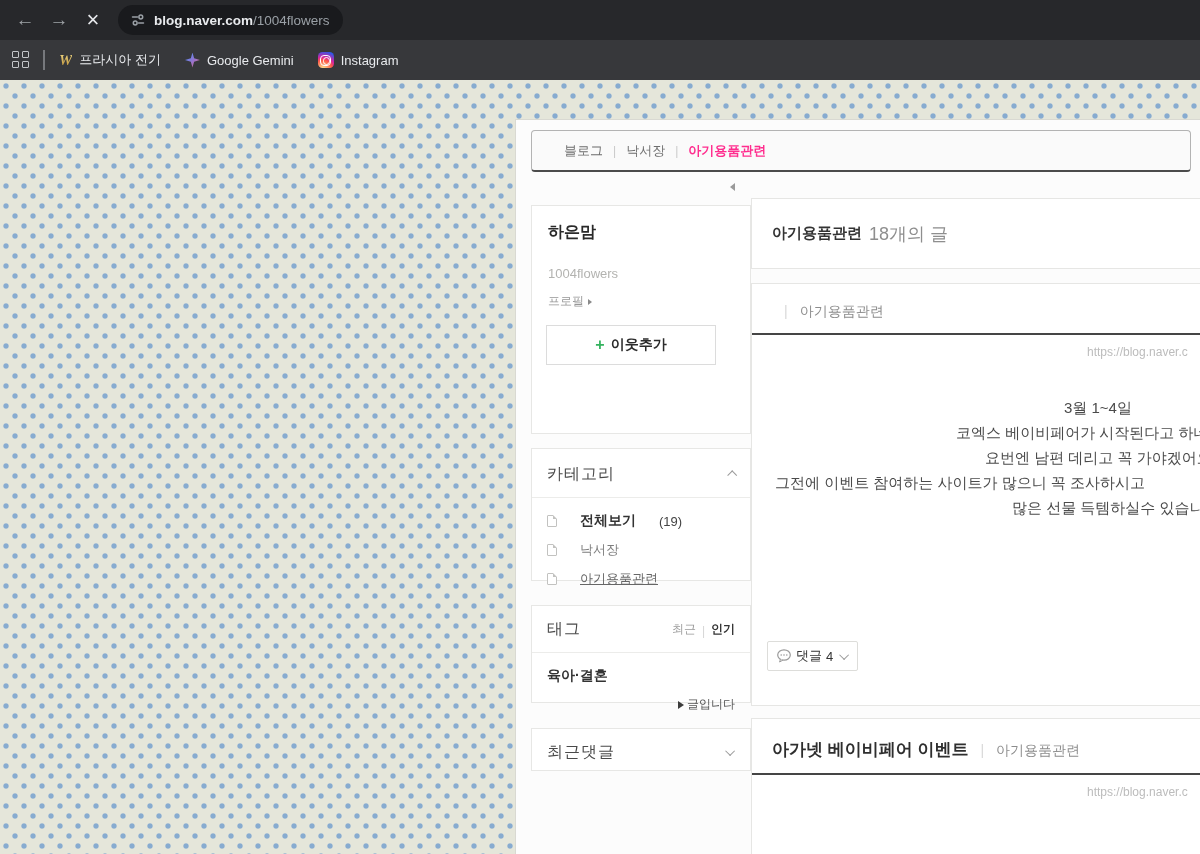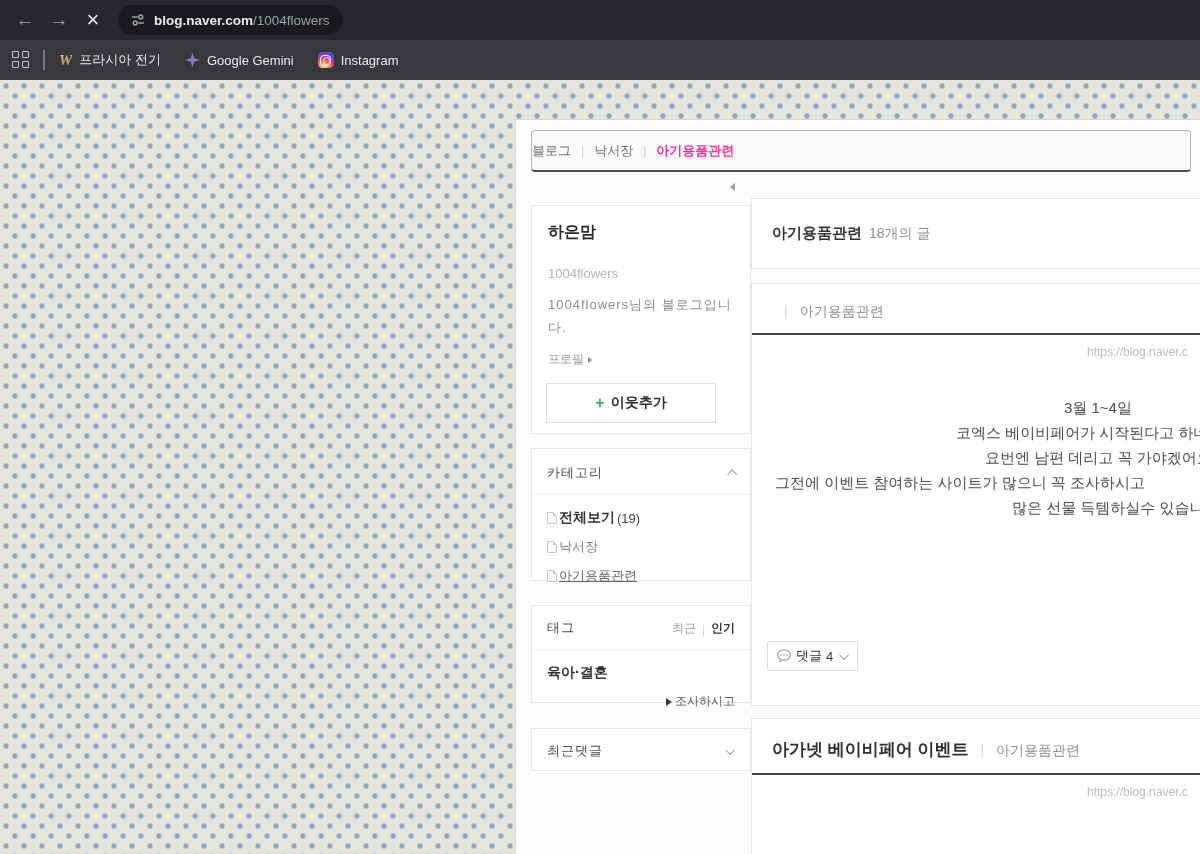--- a/index.html
+++ b/index.html
@@ -37,21 +37,21 @@
       radial-gradient(circle, #87abd0 2.1px, rgba(135,171,208,0) 3.2px);
     background-size:18px 20px, 18px 20px;
     background-position:6px 6px, 15px 16px; }
 
   
   .panel { position:absolute; left:515px; top:119px; width:925px; height:735px; background:#fcfcfc;
            border-left:1px solid #d9d9d2; border-top:1px solid #d9d9d2; }
 
   .tabbar { position:absolute; left:15px; top:10px; width:660px; height:42px; background:#fafafa;
             border:1px solid #b3b3b3; border-bottom:2px solid #4c4c4c; border-radius:4px;
-            display:flex; align-items:center; padding-left:0; }
+            display:flex; align-items:center; padding-left:32px; }
   .tabbar .tab { font-size:13px; color:#6e6e6e; cursor:pointer; white-space:nowrap; }
   .tabbar .tab.active { font-weight:bold; }
   .tabbar .tsep { color:#c9c9c9; margin:0 10px; font-size:12px; }
   .collapse { position:absolute; left:210px; top:62px; width:12px; height:10px; display:flex; align-items:center; justify-content:center; cursor:pointer; }
   .tri-left { width:0; height:0; border-top:4px solid transparent; border-bottom:4px solid transparent; border-right:5px solid #9a9a9a; }
 
   
   .widget { position:absolute; left:15px; width:220px; background:#fff; border:1px solid #e7e7e5; }
   .w-profile { top:85px; height:229px; padding:16px 16px; }
   .nickname { font-size:16px; font-weight:bold; color:#2a2a2a; }
@@ -59,26 +59,26 @@
   .blogdesc { font-size:13px; color:#8a8a8a; line-height:23px; margin-top:12px; letter-spacing:1px; }
   .profilelink { font-size:12px; color:#979797; margin-top:12px; display:flex; align-items:center; gap:4px; cursor:pointer; }
   .tri-right-sm { width:0; height:0; border-top:3.5px solid transparent; border-bottom:3.5px solid transparent; border-left:4.5px solid #8a8a8a; }
   .addbtn { margin-top:15px; margin-left:-2px; width:170px; height:40px; background:#fff; border:1px solid #dcdcdc;
             display:flex; align-items:center; justify-content:center; gap:6px; cursor:pointer; }
   .addbtn .plus { color:#35b35f; font-size:16px; font-weight:bold; }
   .addbtn .albl { font-size:14px; font-weight:bold; color:#2b2b2b; }
 
   .w-cat { top:328px; height:133px; padding:15px 15px; }
   .whead { display:flex; align-items:center; justify-content:space-between; }
-  .whead .wtitle { font-size:13px; color:#4a4a4a; letter-spacing:1px; }
+  .whead .wtitle { font-size:16px; color:#4a4a4a; letter-spacing:1px; }
   .chev { width:7px; height:7px; border-left:1.6px solid #9a9a9a; border-bottom:1.6px solid #9a9a9a; }
   .chev.up { transform:rotate(135deg) translate(0,-1px); }
   .chev.down { transform:rotate(-45deg) translate(0,-2px); }
   .wdivider { height:1px; background:#ececea; margin:12px -15px 0 -15px; }
-  .catitem { display:flex; align-items:center; gap:2px; cursor:pointer; }
+  .catitem { display:flex; align-items:center; gap:23px; cursor:pointer; }
   .catitem.first { margin-top:14px; }
   .catitem + .catitem { margin-top:11px; }
   .doc-ico { width:10px; height:12px; border:1px solid #c2c2c0; border-radius:1px; position:relative; background:#fff; flex:0 0 auto; }
   .doc-ico::after { content:""; position:absolute; right:-1px; top:-1px; width:0; height:0;
                     border-left:4px solid #c2c2c0; border-top:4px solid #fff; }
   .catitem .clabel { font-size:13px; color:#7d7d7d; }
   .catitem.bold .clabel { font-size:14px; font-weight:bold; color:#333; }
   .catitem .ccount { font-size:13px; color:#444; }
   .catitem.selected .clabel { color:#666; text-decoration:underline; }
 
@@ -90,21 +90,21 @@
   .tagname { margin-top:14px; font-size:14px; font-weight:bold; color:#333; cursor:pointer; }
   .viewall { margin-top:11px; display:flex; align-items:center; justify-content:flex-end; gap:3px; font-size:12px; color:#555; cursor:pointer; }
   .tri-right { width:0; height:0; border-top:4px solid transparent; border-bottom:4px solid transparent; border-left:6px solid #3c3c3c; }
 
   .w-recent { top:608px; height:43px; padding:13px 15px; }
 
   
   .main-box { position:absolute; left:235px; width:690px; background:#fff; border:1px solid #e6e6e4; }
   .listhead { top:78px; height:71px; display:flex; align-items:center; padding-left:20px; }
   .listhead .cat { font-size:15px; font-weight:bold; color:#333; }
-  .listhead .cnt { font-size:14px; color:#8e8e8e; margin-left:7px; }
+  .listhead .cnt { font-size:18px; color:#8e8e8e; margin-left:7px; }
 
   .post1 { top:163px; height:423px; }
   .post2 { top:598px; height:200px; border-bottom:none; }
   .ptitle-row { padding:19px 0 0 20px; display:flex; align-items:baseline; white-space:nowrap; overflow:hidden; }
   .ptitle { font-size:17px; font-weight:bold; color:#2e2e2e; cursor:pointer; }
   .psep { color:#d8d8d8; font-size:14px; margin:0 12px; }
   .pcat { font-size:14px; color:#8c8c8c; cursor:pointer; }
   .punder { height:2px; background:#454545; margin-top:12px; }
   .purl { margin-top:10px; font-size:12px; color:#bcbcbc; padding-left:335px; white-space:nowrap; }
   .pbody { margin-top:36px; font-size:15px; color:#4a4a4a; }
@@ -175,21 +175,20 @@
       <span class="tsep">|</span>
       <span class="tab active" style="color:#ff2d8e">아기용품관련</span>
     </div>
     <div class="collapse">
         <span class="tri-left"></span>
       </div>
 
     <div class="widget w-profile">
       <div class="nickname">하은맘</div>
       <div class="blogid">1004flowers</div>
-      <div class="blogdesc">1004flowers님의  블로그입니다.</div>
       <div class="profilelink">
         <span>프로필</span>
         <span class="tri-right-sm"></span>
       </div>
       <div class="addbtn">
         <span class="plus">+</span>
         <span class="albl">이웃추가</span>
       </div>
     </div>
 
@@ -220,21 +219,21 @@
         <span class="tagsort">
           <span class="s1">최근</span>
           <span class="sp">|</span>
           <span class="s2">인기</span>
         </span>
       </div>
       <div class="wdivider"></div>
       <div class="tagname">육아·결혼</div>
       <div class="viewall">
         <span class="tri-right"></span>
-        <span>조사하시고</span>
+        <span>글입니다</span>
       </div>
     </div>
 
     <div class="widget w-recent">
       <div class="whead">
         <span class="wtitle">최근댓글</span>
         <span class="chev down"></span>
       </div>
     </div>
 

